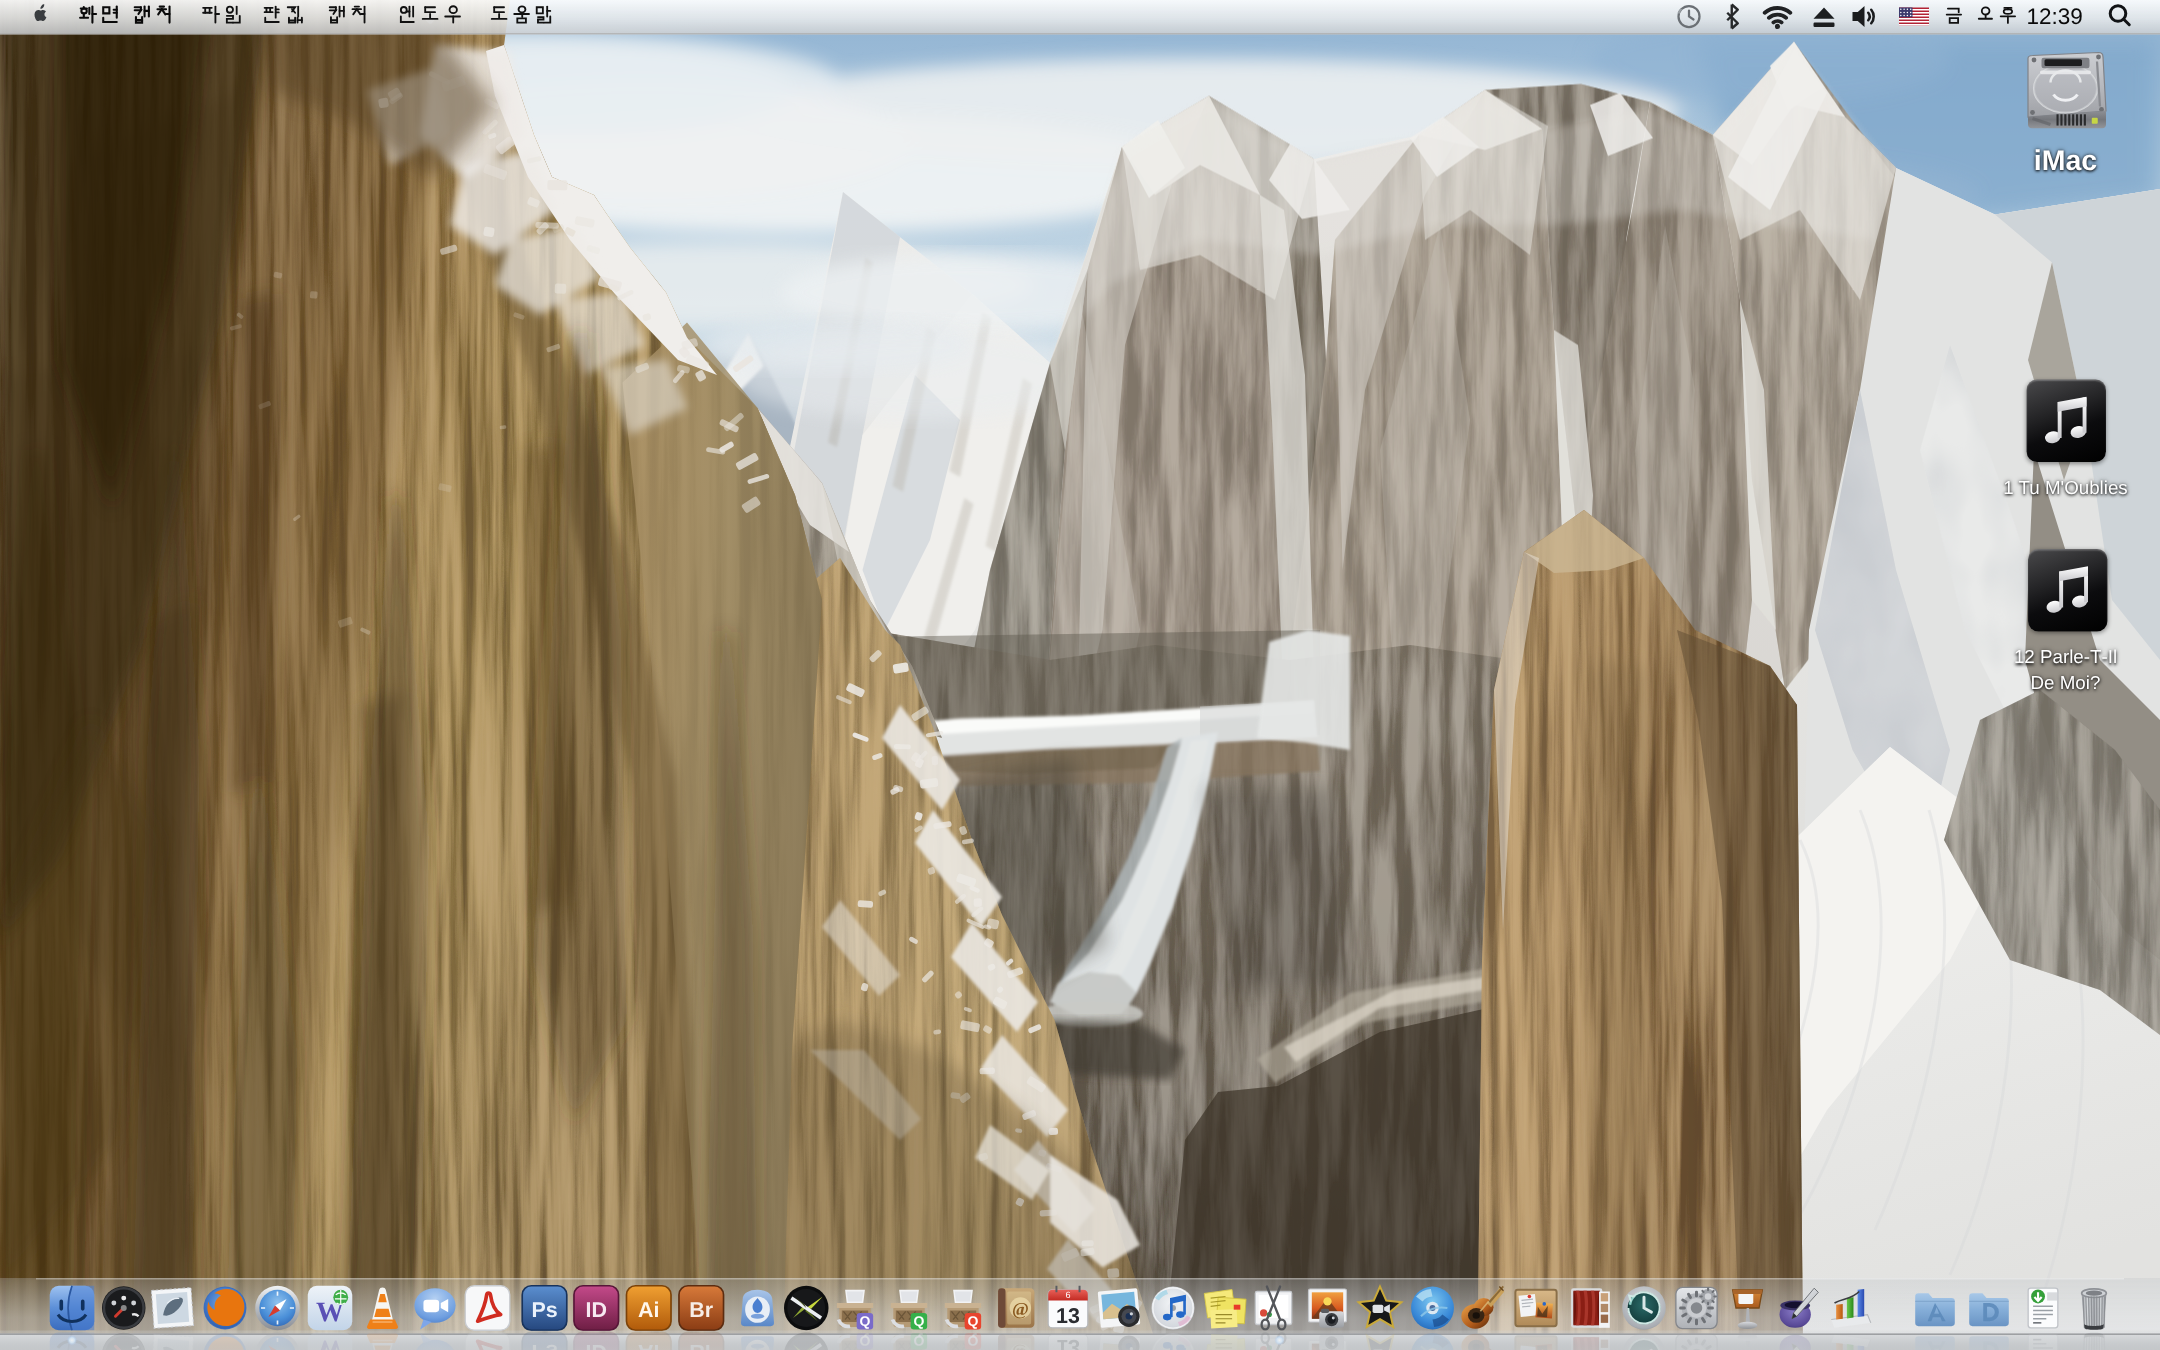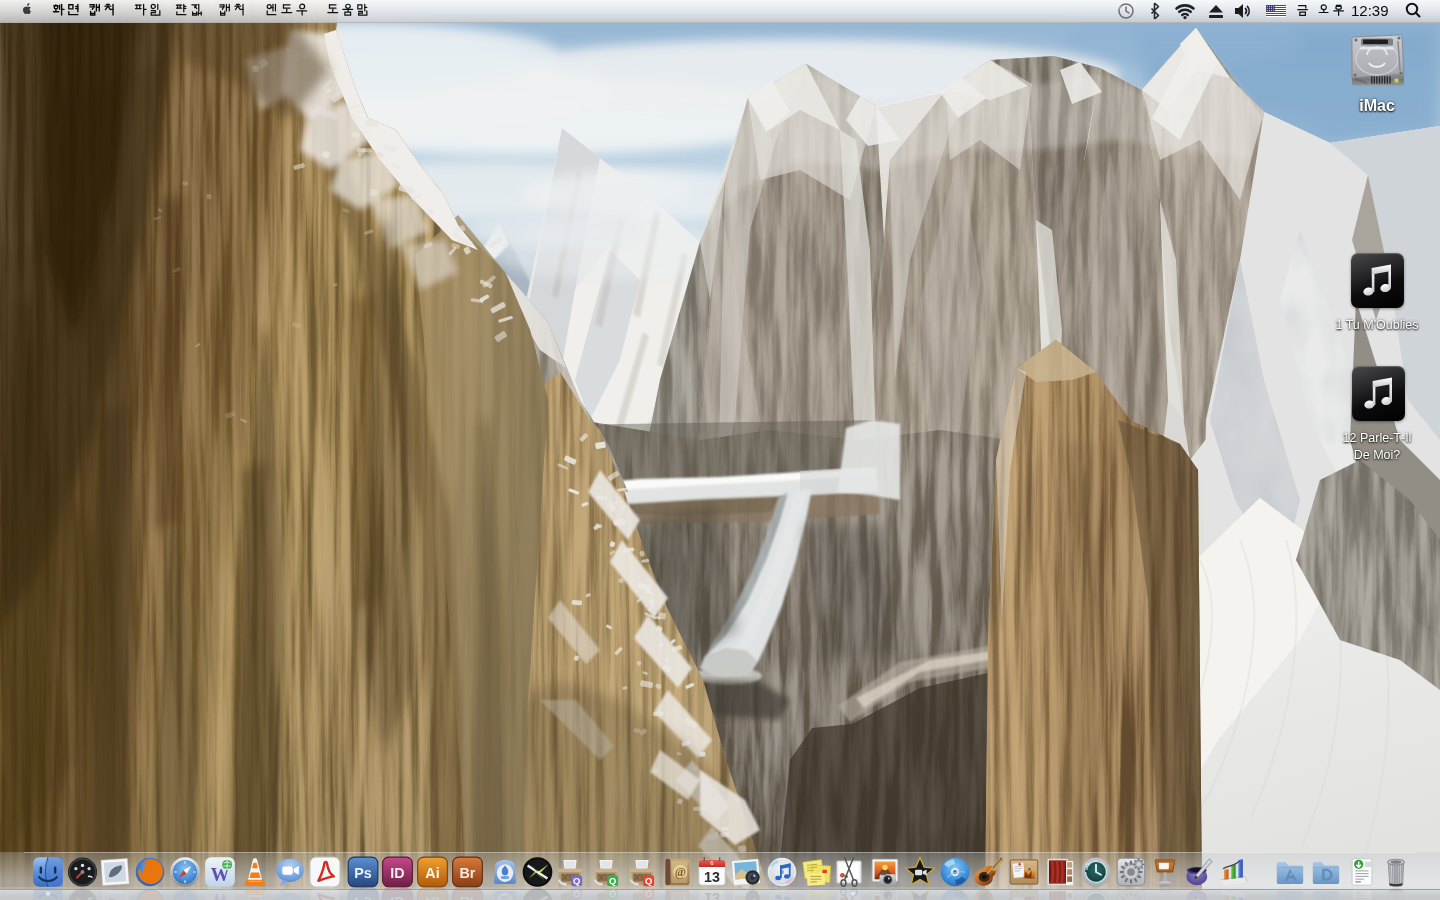--- a/index.html
+++ b/index.html
@@ -693,21 +693,21 @@
     <rect x="26.6" y="45.2" width="1.4" height="7.5" fill="#2a2b2d"></rect>
     <rect x="29.2" y="45.2" width="1.4" height="7.5" fill="#2a2b2d"></rect>
     <rect x="31.8" y="45.2" width="1.4" height="7.5" fill="#2a2b2d"></rect>
     <rect x="34.4" y="45.2" width="1.4" height="7.5" fill="#2a2b2d"></rect>
     <rect x="37.0" y="45.2" width="1.4" height="7.5" fill="#2a2b2d"></rect>
     <rect x="39.6" y="45.2" width="1.4" height="7.5" fill="#2a2b2d"></rect>
     <rect x="42.2" y="45.2" width="1.4" height="7.5" fill="#2a2b2d"></rect>
     <rect x="47.5" y="47.5" width="4" height="4" rx="0.6" fill="#c6d645"></rect>
     <path d="M8,48 l12,4" stroke="#5f6165" stroke-width="2" opacity="0.6"></path>
   </svg>
-<div style="position:absolute;left:1337px;top:97px;width:80px;text-align:center;z-index:10;font-size:16px;font-weight:bold;color:#fff;text-shadow:0 1px 2px rgba(0,0,0,0.95),0 0 3px rgba(0,0,0,0.6);">iMac</div>
+<div style="position:absolute;left:1337px;top:97px;width:80px;text-align:center;z-index:10;font-size:19px;font-weight:bold;color:#fff;text-shadow:0 1px 2px rgba(0,0,0,0.95),0 0 3px rgba(0,0,0,0.6);">iMac</div>
 <div style="position:absolute;left:1351px;top:253px;width:53px;height:55px;border-radius:7px;background:linear-gradient(160deg,#4a4a4c 0%,#242426 38%,#0c0c0e 60%,#000 100%);box-shadow:inset 0 1px 1px rgba(255,255,255,0.25),0 1px 3px rgba(0,0,0,0.4);z-index:10;"></div>
 <svg style="position:absolute;left:1351px;top:253px;z-index:11;" width="53" height="55" viewBox="0 0 53 55">
     <defs>
       <linearGradient id="noteg" x1="0" y1="0" x2="0" y2="1">
         <stop offset="0" stop-color="#ffffff"></stop>
         <stop offset="1" stop-color="#c9c9cd"></stop>
       </linearGradient>
     </defs>
     <g fill="url(#noteg)">
       <ellipse cx="17.5" cy="38.5" rx="5.2" ry="4" transform="rotate(-12 17.5 38.5)"></ellipse>

